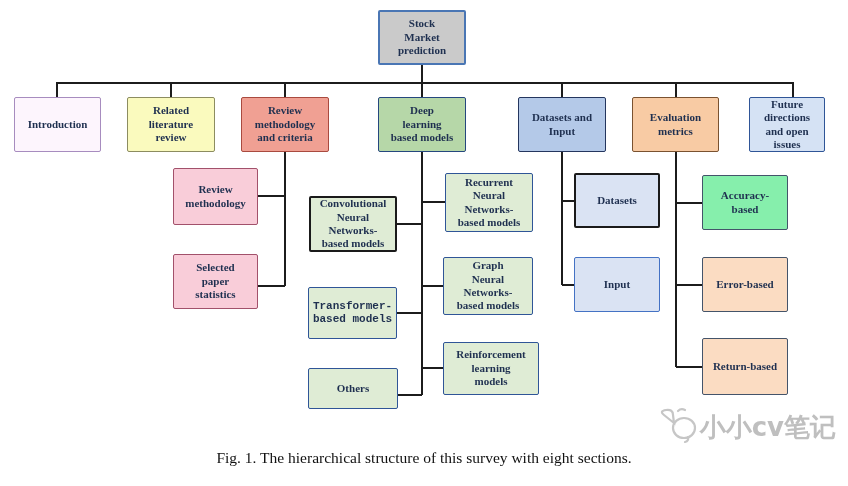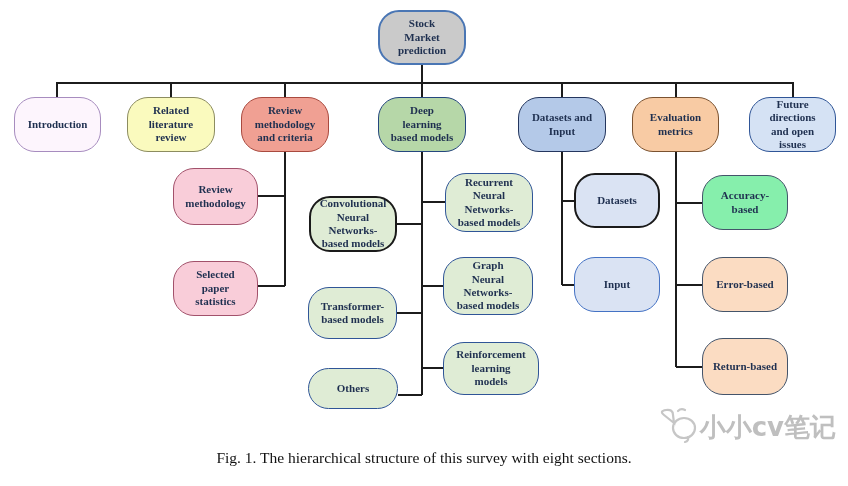--- a/index.html
+++ b/index.html
@@ -5,21 +5,21 @@
   html,body{margin:0;padding:0;background:#ffffff;}
   #page{position:relative;width:848px;height:486px;background:#ffffff;overflow:hidden;
         font-family:"Liberation Serif", serif;}
   #diagram{position:absolute;left:0;top:0;width:848px;height:430px;}
   #connector-layer{position:absolute;left:0;top:0;width:848px;height:430px;}
   .node{
     position:absolute;
     box-sizing:border-box;
     border-style:solid;
     border-width:1.8px;
-    border-radius:21px;
+    border-radius:2px;
     display:flex;
     align-items:center;
     justify-content:center;
     text-align:center;
     white-space:pre-line;
     font-weight:bold;
     font-size:11px;
     line-height:1.22;
     padding:2px 3px;
   }
@@ -89,34 +89,34 @@
       <div class="node" style="left: 241px; top: 97px; width: 88px; height: 55px; background: rgb(240, 160, 147); border-color: rgb(169, 74, 63); border-width: 1.8px; color: rgb(31, 48, 80);">Review
 methodology
 and criteria</div>
       <div class="node" style="left: 378px; top: 97px; width: 88px; height: 55px; background: rgb(182, 215, 168); border-color: rgb(37, 71, 126); border-width: 1.8px; color: rgb(31, 48, 80);">Deep
 learning
 based models</div>
       <div class="node" style="left: 518px; top: 97px; width: 88px; height: 55px; background: rgb(180, 201, 232); border-color: rgb(36, 54, 94); border-width: 1.8px; color: rgb(31, 48, 80);">Datasets and
 Input</div>
       <div class="node" style="left: 632px; top: 97px; width: 87px; height: 55px; background: rgb(248, 203, 164); border-color: rgb(122, 82, 48); border-width: 1.8px; color: rgb(31, 48, 80);">Evaluation
 metrics</div>
-      <div class="node" style="left: 749px; top: 97px; width: 87px; height: 55px; background: rgb(213, 226, 244); border-color: rgb(47, 85, 151); border-width: 1.8px; color: rgb(31, 48, 80); text-align: center;">Future
+      <div class="node" style="left: 749px; top: 97px; width: 76px; height: 55px; background: rgb(213, 226, 244); border-color: rgb(47, 85, 151); border-width: 1.8px; color: rgb(31, 48, 80); text-align: center;">Future
 directions
 and open
 issues</div>
       <div class="node" style="left: 173px; top: 168px; width: 85px; height: 57px; background: rgb(249, 205, 217); border-color: rgb(162, 81, 107); border-width: 1.8px; color: rgb(31, 48, 80);">Review
 methodology</div>
-      <div class="node" style="left: 173px; top: 261px; width: 85px; height: 55px; background: rgb(249, 205, 217); border-color: rgb(162, 81, 107); border-width: 1.8px; color: rgb(31, 48, 80);">Selected
+      <div class="node" style="left: 173px; top: 254px; width: 85px; height: 55px; background: rgb(249, 205, 217); border-color: rgb(162, 81, 107); border-width: 1.8px; color: rgb(31, 48, 80);">Selected
 paper
 statistics</div>
       <div class="node" style="left: 309px; top: 196px; width: 88px; height: 56px; background: rgb(223, 236, 213); border-color: rgb(26, 26, 26); border-width: 2.4px; color: rgb(31, 48, 80);">Convolutional
 Neural
 Networks-
 based models</div>
-      <div class="node" style="left: 308px; top: 287px; width: 89px; height: 52px; background: rgb(223, 236, 213); border-color: rgb(47, 85, 151); border-width: 1.8px; color: rgb(31, 48, 80);">Transformer-
+      <div class="node" style="left: 308px; top: 287px; width: 89px; height: 52px; background: rgb(223, 236, 213); border-color: rgb(47, 85, 151); border-width: 1.8px; color: rgb(31, 48, 80); font-family: Liberation Mono, monospace;">Transformer-
 based models</div>
       <div class="node" style="left: 308px; top: 368px; width: 90px; height: 41px; background: rgb(223, 236, 213); border-color: rgb(47, 85, 151); border-width: 1.8px; color: rgb(31, 48, 80);">Others</div>
       <div class="node" style="left: 445px; top: 173px; width: 88px; height: 59px; background: rgb(223, 236, 213); border-color: rgb(47, 85, 151); border-width: 1.8px; color: rgb(31, 48, 80);">Recurrent
 Neural
 Networks-
 based models</div>
       <div class="node" style="left: 443px; top: 257px; width: 90px; height: 58px; background: rgb(223, 236, 213); border-color: rgb(47, 85, 151); border-width: 1.8px; color: rgb(31, 48, 80);">Graph
 Neural
 Networks-
 based models</div>

